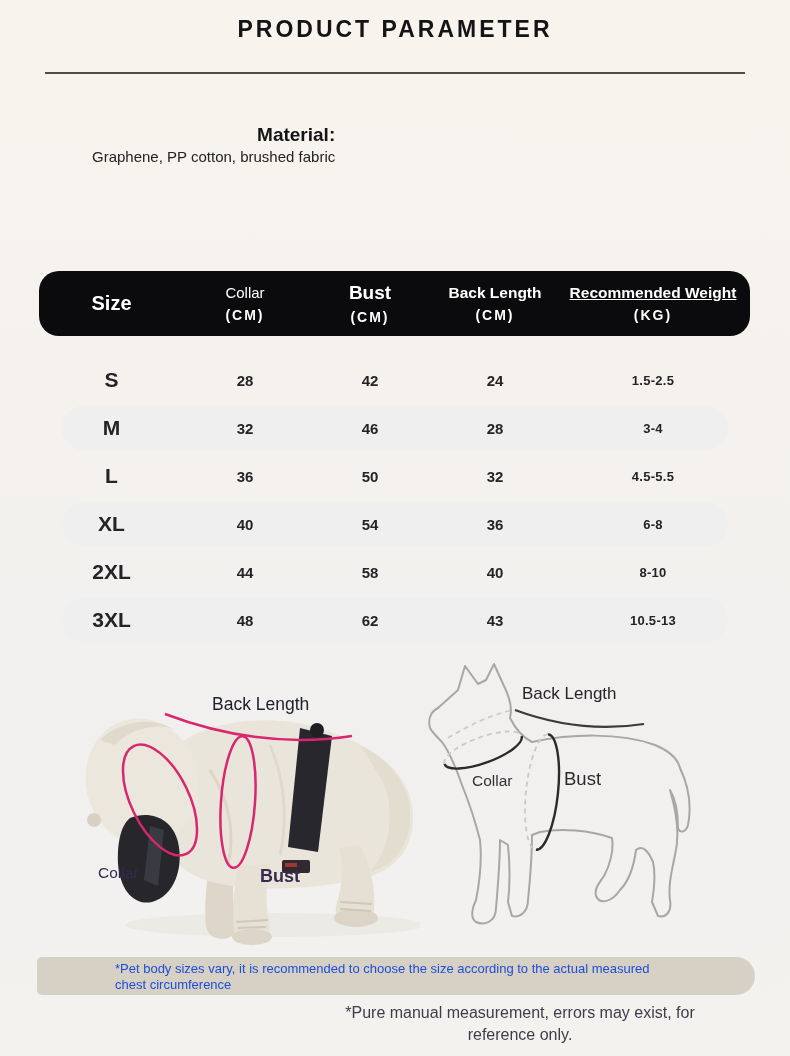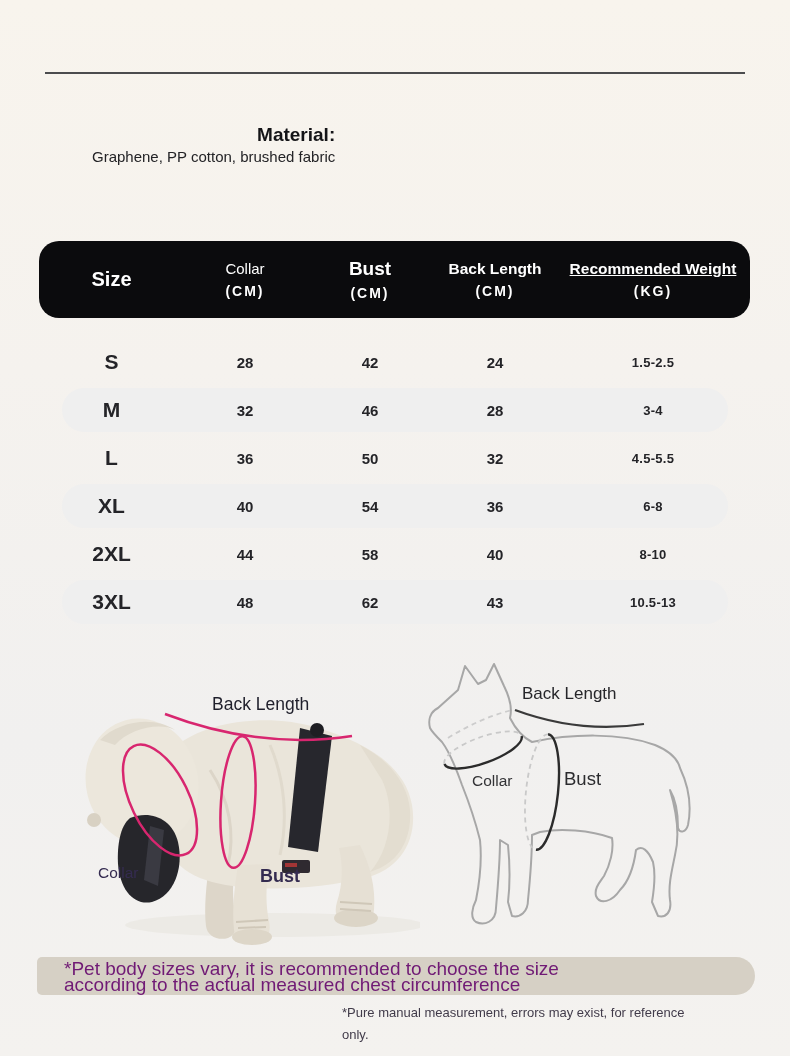--- a/index.html
+++ b/index.html
@@ -15,21 +15,21 @@
   }
   .rule { position:absolute; top:72px; left:45px; width:700px; height:2px; background:#4c4c4e; }
   
   .material { position:absolute; left:92px; top:124px;text-align:right; }
   .material-label { font-size:19px; font-weight:bold; color:#141417; }
   .material-value { margin-top:2px; font-size:15px; color:#232326; }
   
   .size-table { position:absolute; left:39px; top:241px; width:711px; }
   .grid5 { display:grid; grid-template-columns:145px 122px 128px 122px 194px; align-items:center; }
   .thead {
-    height:77px; background:#0b0b0d; border-radius:20px; color:#ffffff;
+    height:65px; background:#0b0b0d; border-radius:20px; color:#ffffff;margin-top:30px;
   }
   .th { text-align:center; line-height:1.15; }
   .th .l2 { margin-top:5px; font-size:14px; font-weight:bold; letter-spacing:2px;text-align:center; }
   .th-size .l1 { font-size:20px; font-weight:bold; }
   .th-collar .l1 { font-size:15px; font-weight:500; }
   .th-bust .l1 { font-size:19px; font-weight:bold; }
   .th-back .l1 { font-size:15.5px; font-weight:600; }
   .th-weight .l1 { font-size:15.5px; font-weight:600;text-decoration:underline; }
   .tr { position:relative; height:44px; margin-top:4px; }
   .tr.first { margin-top:22px; }
@@ -49,33 +49,34 @@
   .lbl-photo-bust  { left:260px; top:866px; font-size:18px;  color:#342b50; font-weight:600; }
   .lbl-sketch-back  { left:522px; top:684px; font-size:17px;   color:#26262a; font-weight:500; }
   .lbl-sketch-collar{ left:472px; top:772px; font-size:15.5px; color:#333336; }
   .lbl-sketch-bust  { left:564px; top:768px; font-size:18.5px; color:#2b2b2e; font-weight:500; }
   
   .note-band {
     position:absolute; left:37px; top:957px; width:718px; height:38px;
     background:#d6d0c5; border-radius:5px 19px 19px 5px;
   }
   .note-band-text {
-    padding:4px 0 0 27px; width:565px;
-    font-size:19px; line-height:16px; color:#701a75;
+    padding:4px 0 0 78px; width:565px;
+    font-size:13px; line-height:16px; color:#1d4ed8;
   }
   .note-disclaimer {
-    position:absolute; left:342px; top:1002px; width:372px;
-    font-size:13px; line-height:22px; color:#413b4a;
+    position:absolute; left:334px; top:1002px; width:372px;
+    font-size:16px; line-height:22px; color:#413b4a;text-align:center;
   }
 </style>
 </head>
 <body>
 
 <div class="page">
 
+  <div class="title">PRODUCT PARAMETER</div>
   <div class="rule"></div>
 
   <div class="material">
     <div class="material-label">Material:</div>
     <div class="material-value">Graphene, PP cotton, brushed fabric</div>
   </div>
 
   <div class="size-table">
     <div class="thead grid5">
       <div class="th th-size">

